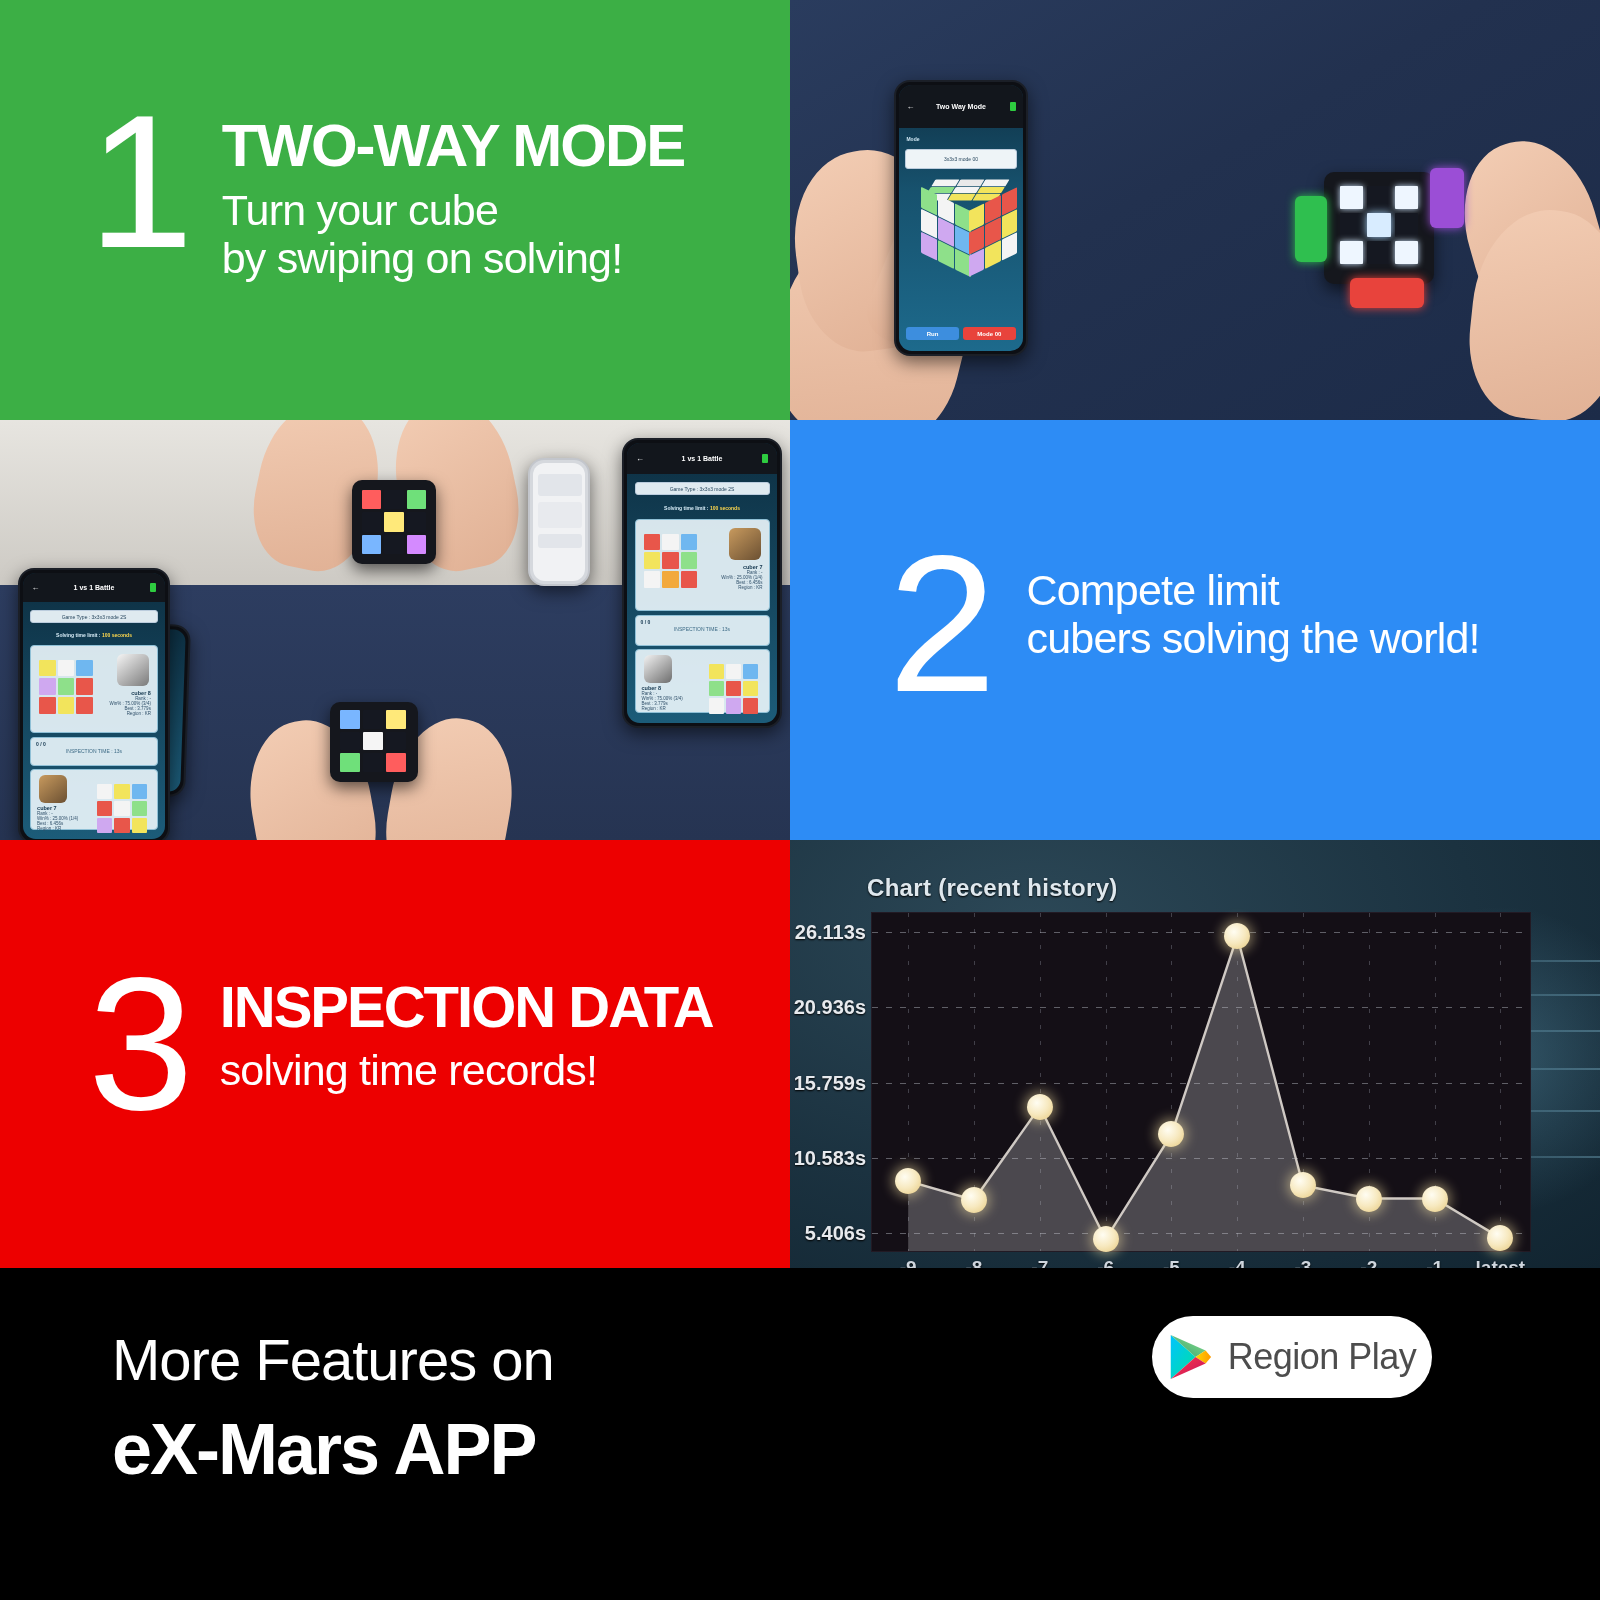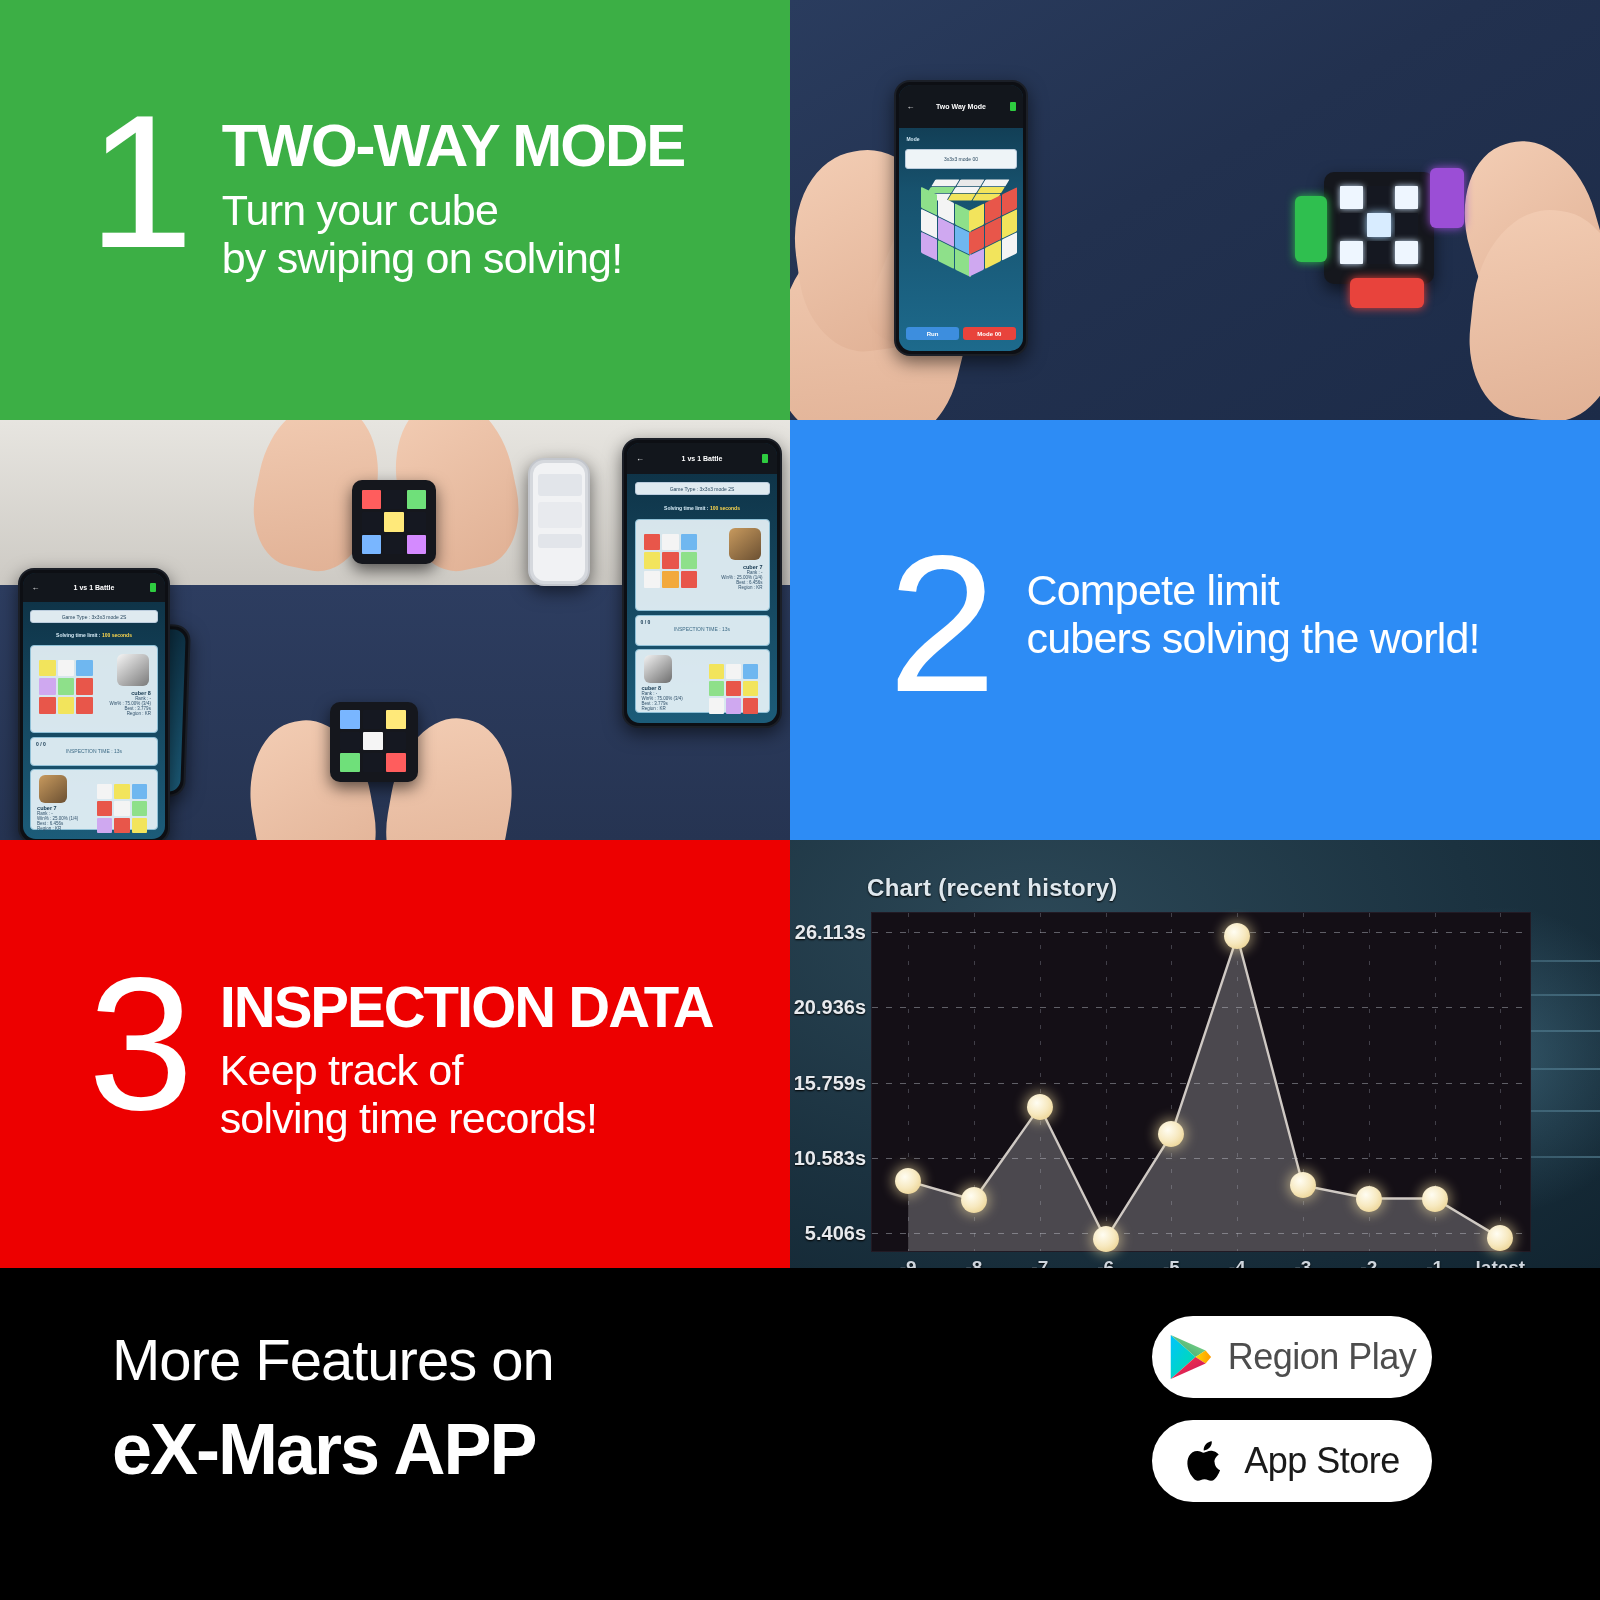--- a/index.html
+++ b/index.html
@@ -414,21 +414,20 @@
       </div>
     </div>
   </div>
 
   <div class="panel" id="p5">
     <div class="feature">
       <div class="fnum">3</div>
       <div class="ftxt">
         <div class="ftitle">INSPECTION DATA</div>
         <div class="fsub">
-          <div>Keep track of</div>
           <div>solving time records!</div>
         </div>
       </div>
     </div>
   </div>
 
   <div class="panel" id="p6">
     <div class="p6glow"></div>
     <div class="p6lines">
       <i style="top:0"></i>
@@ -517,24 +516,15 @@
           </defs>
           <path d="M3 2 L30 26 L3 50 Z" fill="url(#gpA)"></path>
           <path d="M3 2 L30 26 L41 19 Z" fill="url(#gpD)"></path>
           <path d="M30 26 L41 19 L47 26 L41 33 Z" fill="url(#gpB)"></path>
           <path d="M3 50 L30 26 L41 33 Z" fill="url(#gpC)"></path>
         </svg>
       </span>
       <span class="storelabel">Region Play</span>
     </a>
 
-    <a class="storebtn" id="as" href="#" style="text-decoration:none">
-      <span style="display:inline-block;width:44px;height:52px;">
-        <svg viewBox="0 0 44 52" width="44" height="52" fill="#000">
-          <path d="M30.4 27.3c-.05-5 4.1-7.4 4.3-7.5-2.35-3.4-6-3.9-7.3-3.95-3.1-.3-6.05 1.8-7.6 1.8-1.6 0-4-1.75-6.55-1.7-3.35.05-6.45 1.95-8.2 4.95-3.5 6.05-.9 15 2.5 19.9 1.7 2.4 3.7 5.1 6.35 5 2.55-.1 3.5-1.65 6.6-1.65 3.05 0 3.95 1.65 6.6 1.6 2.75-.05 4.5-2.45 6.15-4.85 1.95-2.8 2.75-5.5 2.8-5.65-.05-.05-5.4-2.1-5.45-8.2z"></path>
-          <path d="M25.7 12.6c1.4-1.7 2.35-4.05 2.1-6.4-2.0.1-4.5 1.35-5.95 3.0-1.3 1.5-2.45 3.9-2.15 6.2 2.25.2 4.55-1.15 6.0-2.8z"></path>
-        </svg>
-      </span>
-      <span class="storelabel">App Store</span>
-    </a>
   </div>
 
 </div>
 
 </body></html>

